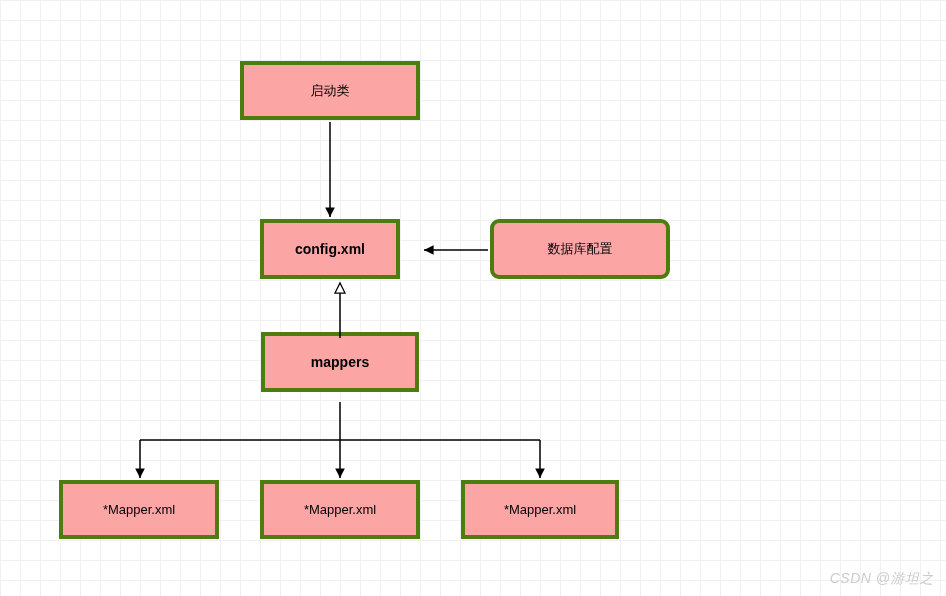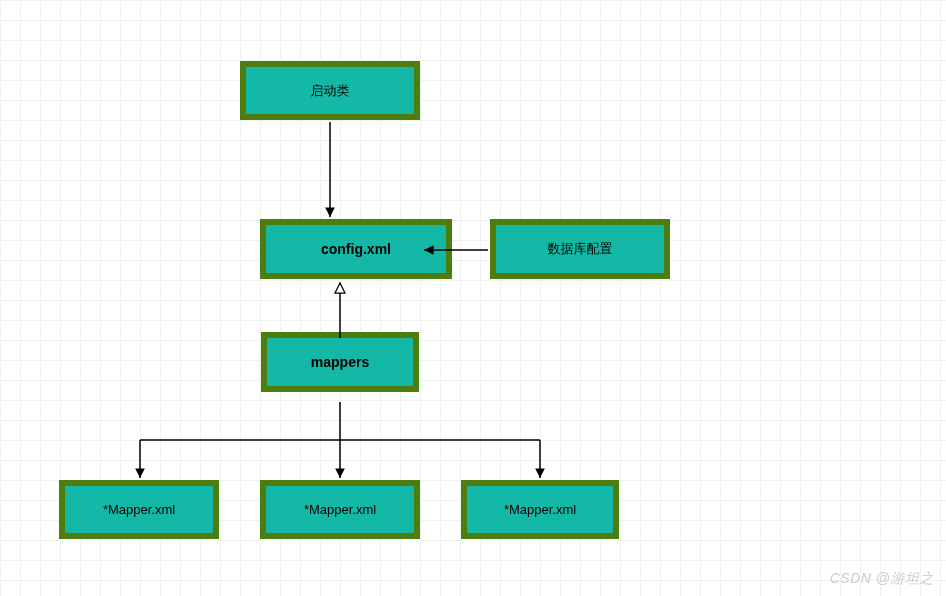--- a/index.html
+++ b/index.html
@@ -14,22 +14,22 @@
       background-image: 
         linear-gradient(#f0f0f0 1px, transparent 1px),
         linear-gradient(90deg, #f0f0f0 1px, transparent 1px);
       background-size: 20px 20px;
       position: relative;
       font-family: Arial, "Microsoft YaHei", sans-serif;
       overflow: hidden;
     }
     .box {
       position: absolute;
-      border: 6px solid #4d7c0f;
-      background: #14b8a6;
+      border: 4px solid #4d7c0f;
+      background: #fca5a5;
       display: flex;
       align-items: center;
       justify-content: center;
       font-size: 13px;
       color: #000;
     }
     .bold {
       font-weight: bold;
       font-size: 14px;
     }
@@ -51,25 +51,25 @@
       letter-spacing: 0.5px;
     }
   </style>
 </head>
 <body>
 
 <div class="box" style="left:240px; top:61px; width:180px; height:59px;">
   <span>启动类</span>
 </div>
 
-<div class="box bold" style="left:260px; top:219px; width:192px; height:60px;align-items:center;">
+<div class="box bold" style="left:260px; top:219px; width:140px; height:60px;align-items:center;">
   <span>config.xml</span>
 </div>
 
-<div class="box" style="left:490px; top:219px; width:180px; height:60px;">
+<div class="box" style="left:490px; top:219px; width:180px; height:60px;border-radius:9px;">
   <span>数据库配置</span>
 </div>
 
 <div class="box bold" style="left:261px; top:332px; width:158px; height:60px;">
   <span>mappers</span>
 </div>
 
 <div class="box" style="left:59px; top:480px; width:160px; height:59px;">
   <span>*Mapper.xml</span>
 </div>

